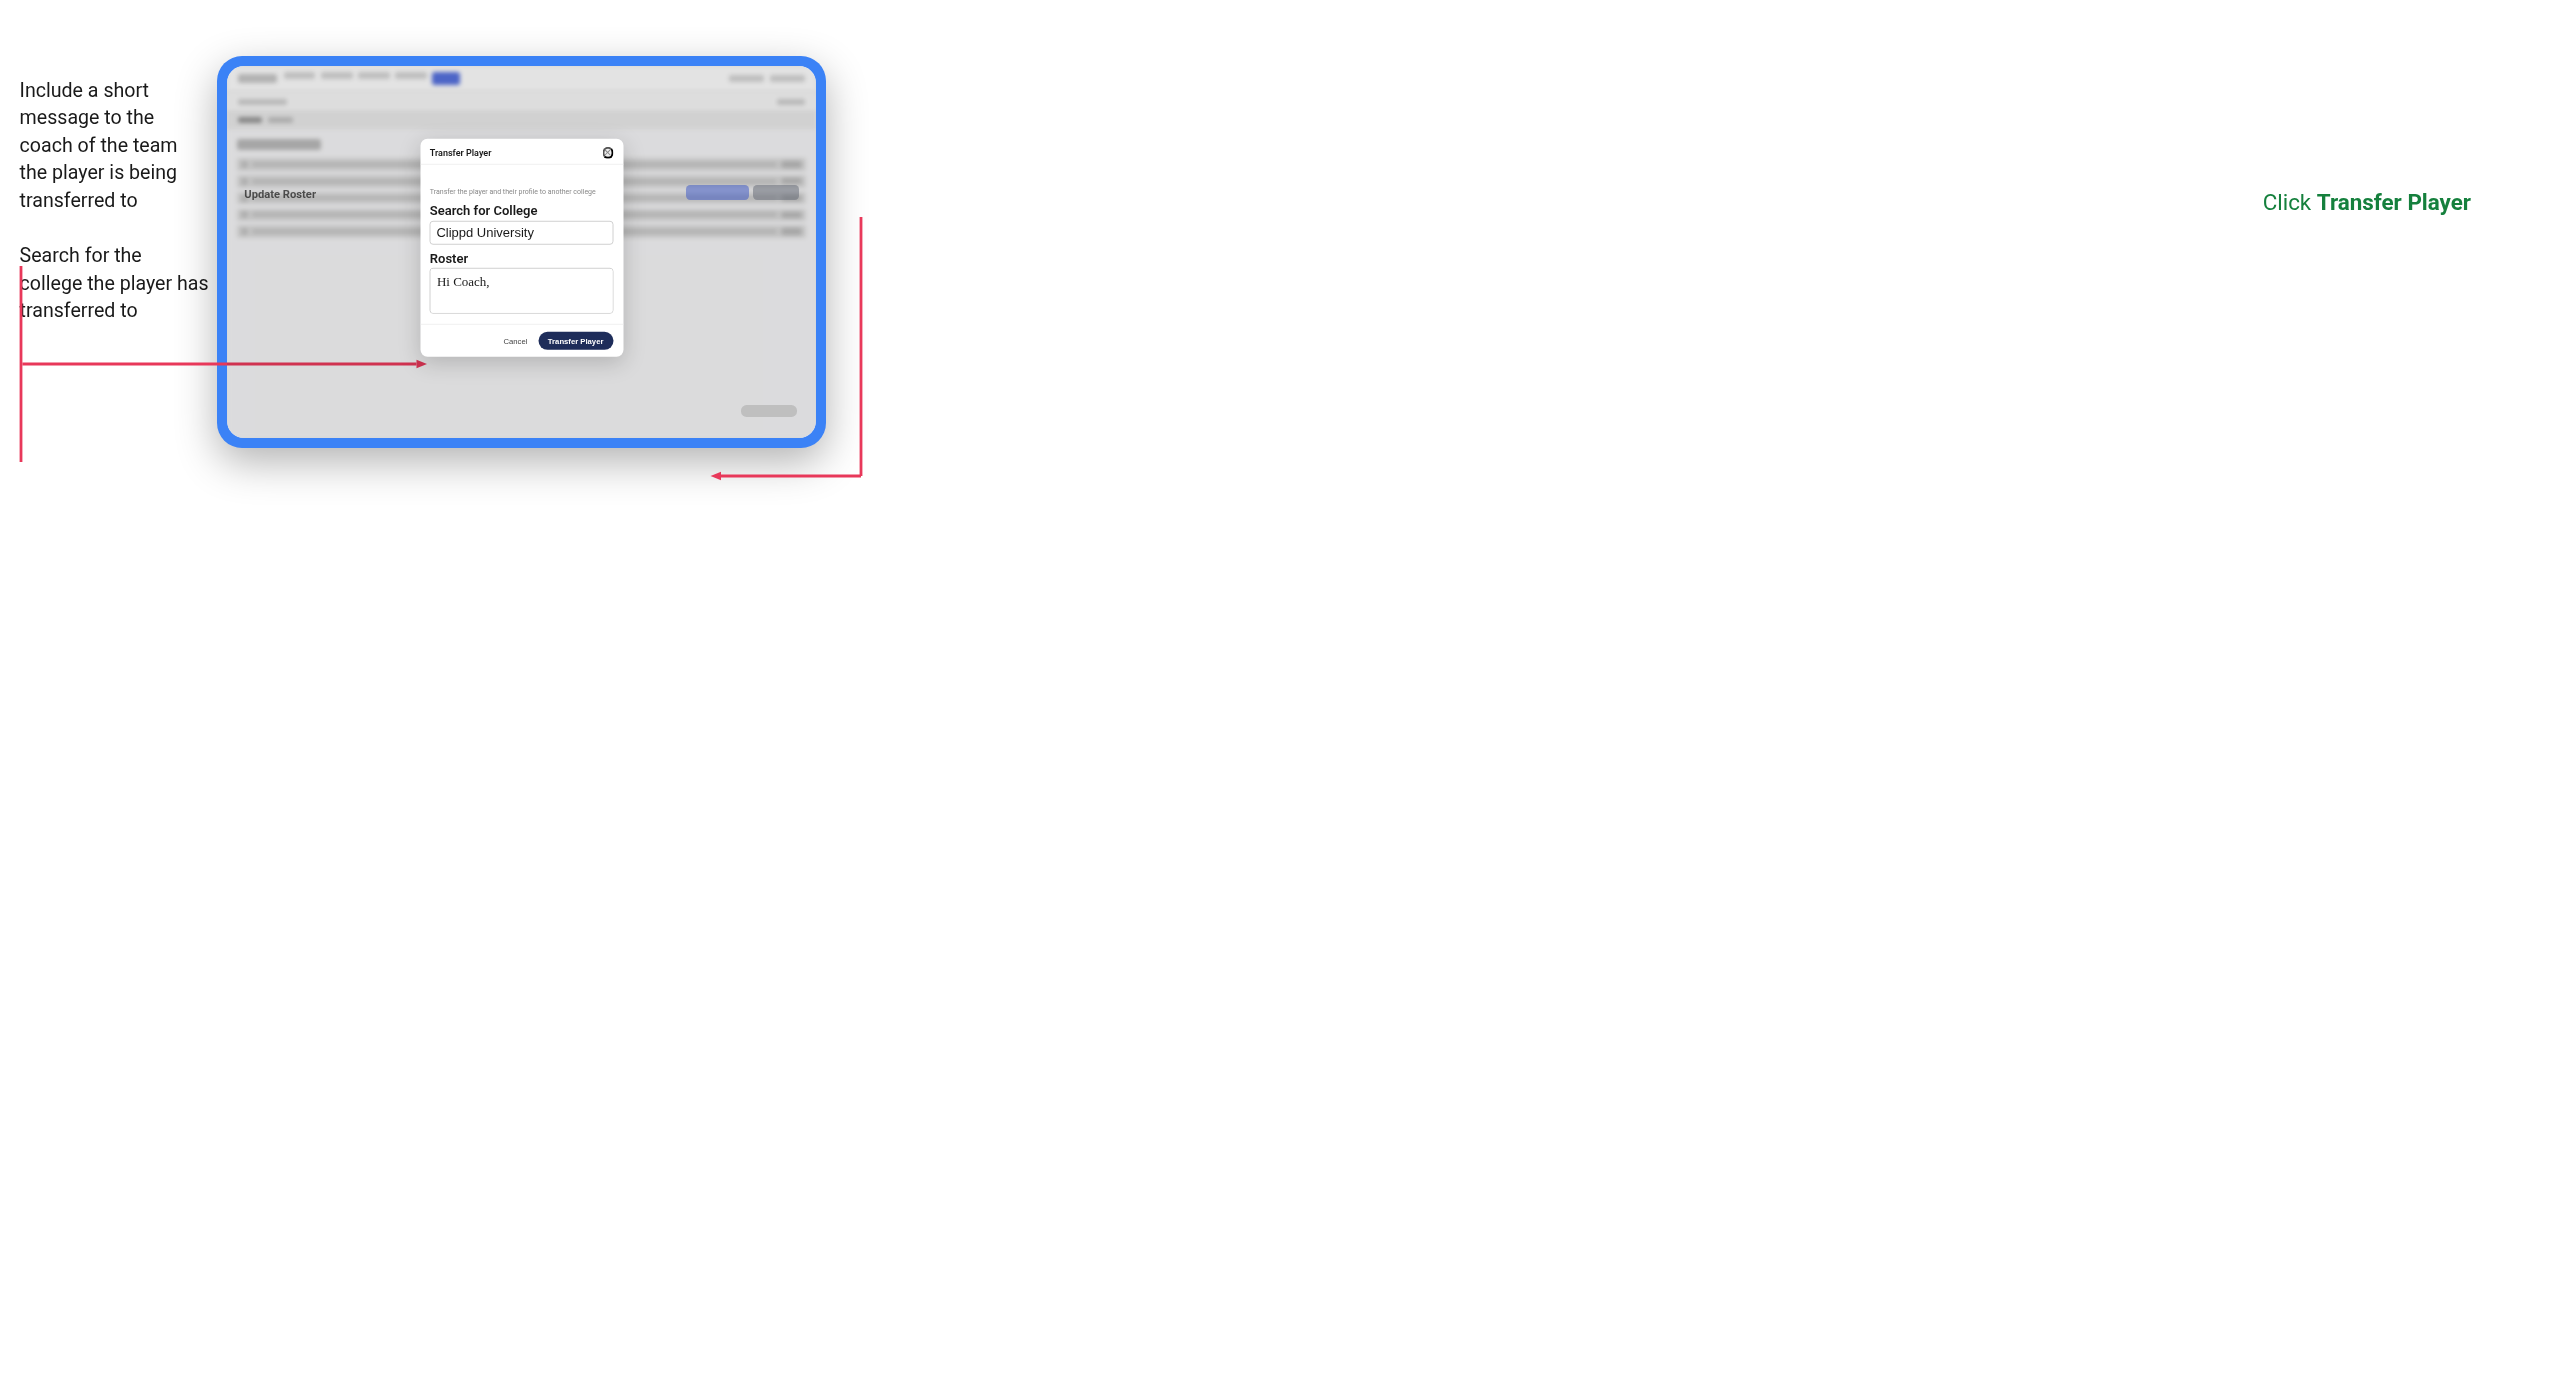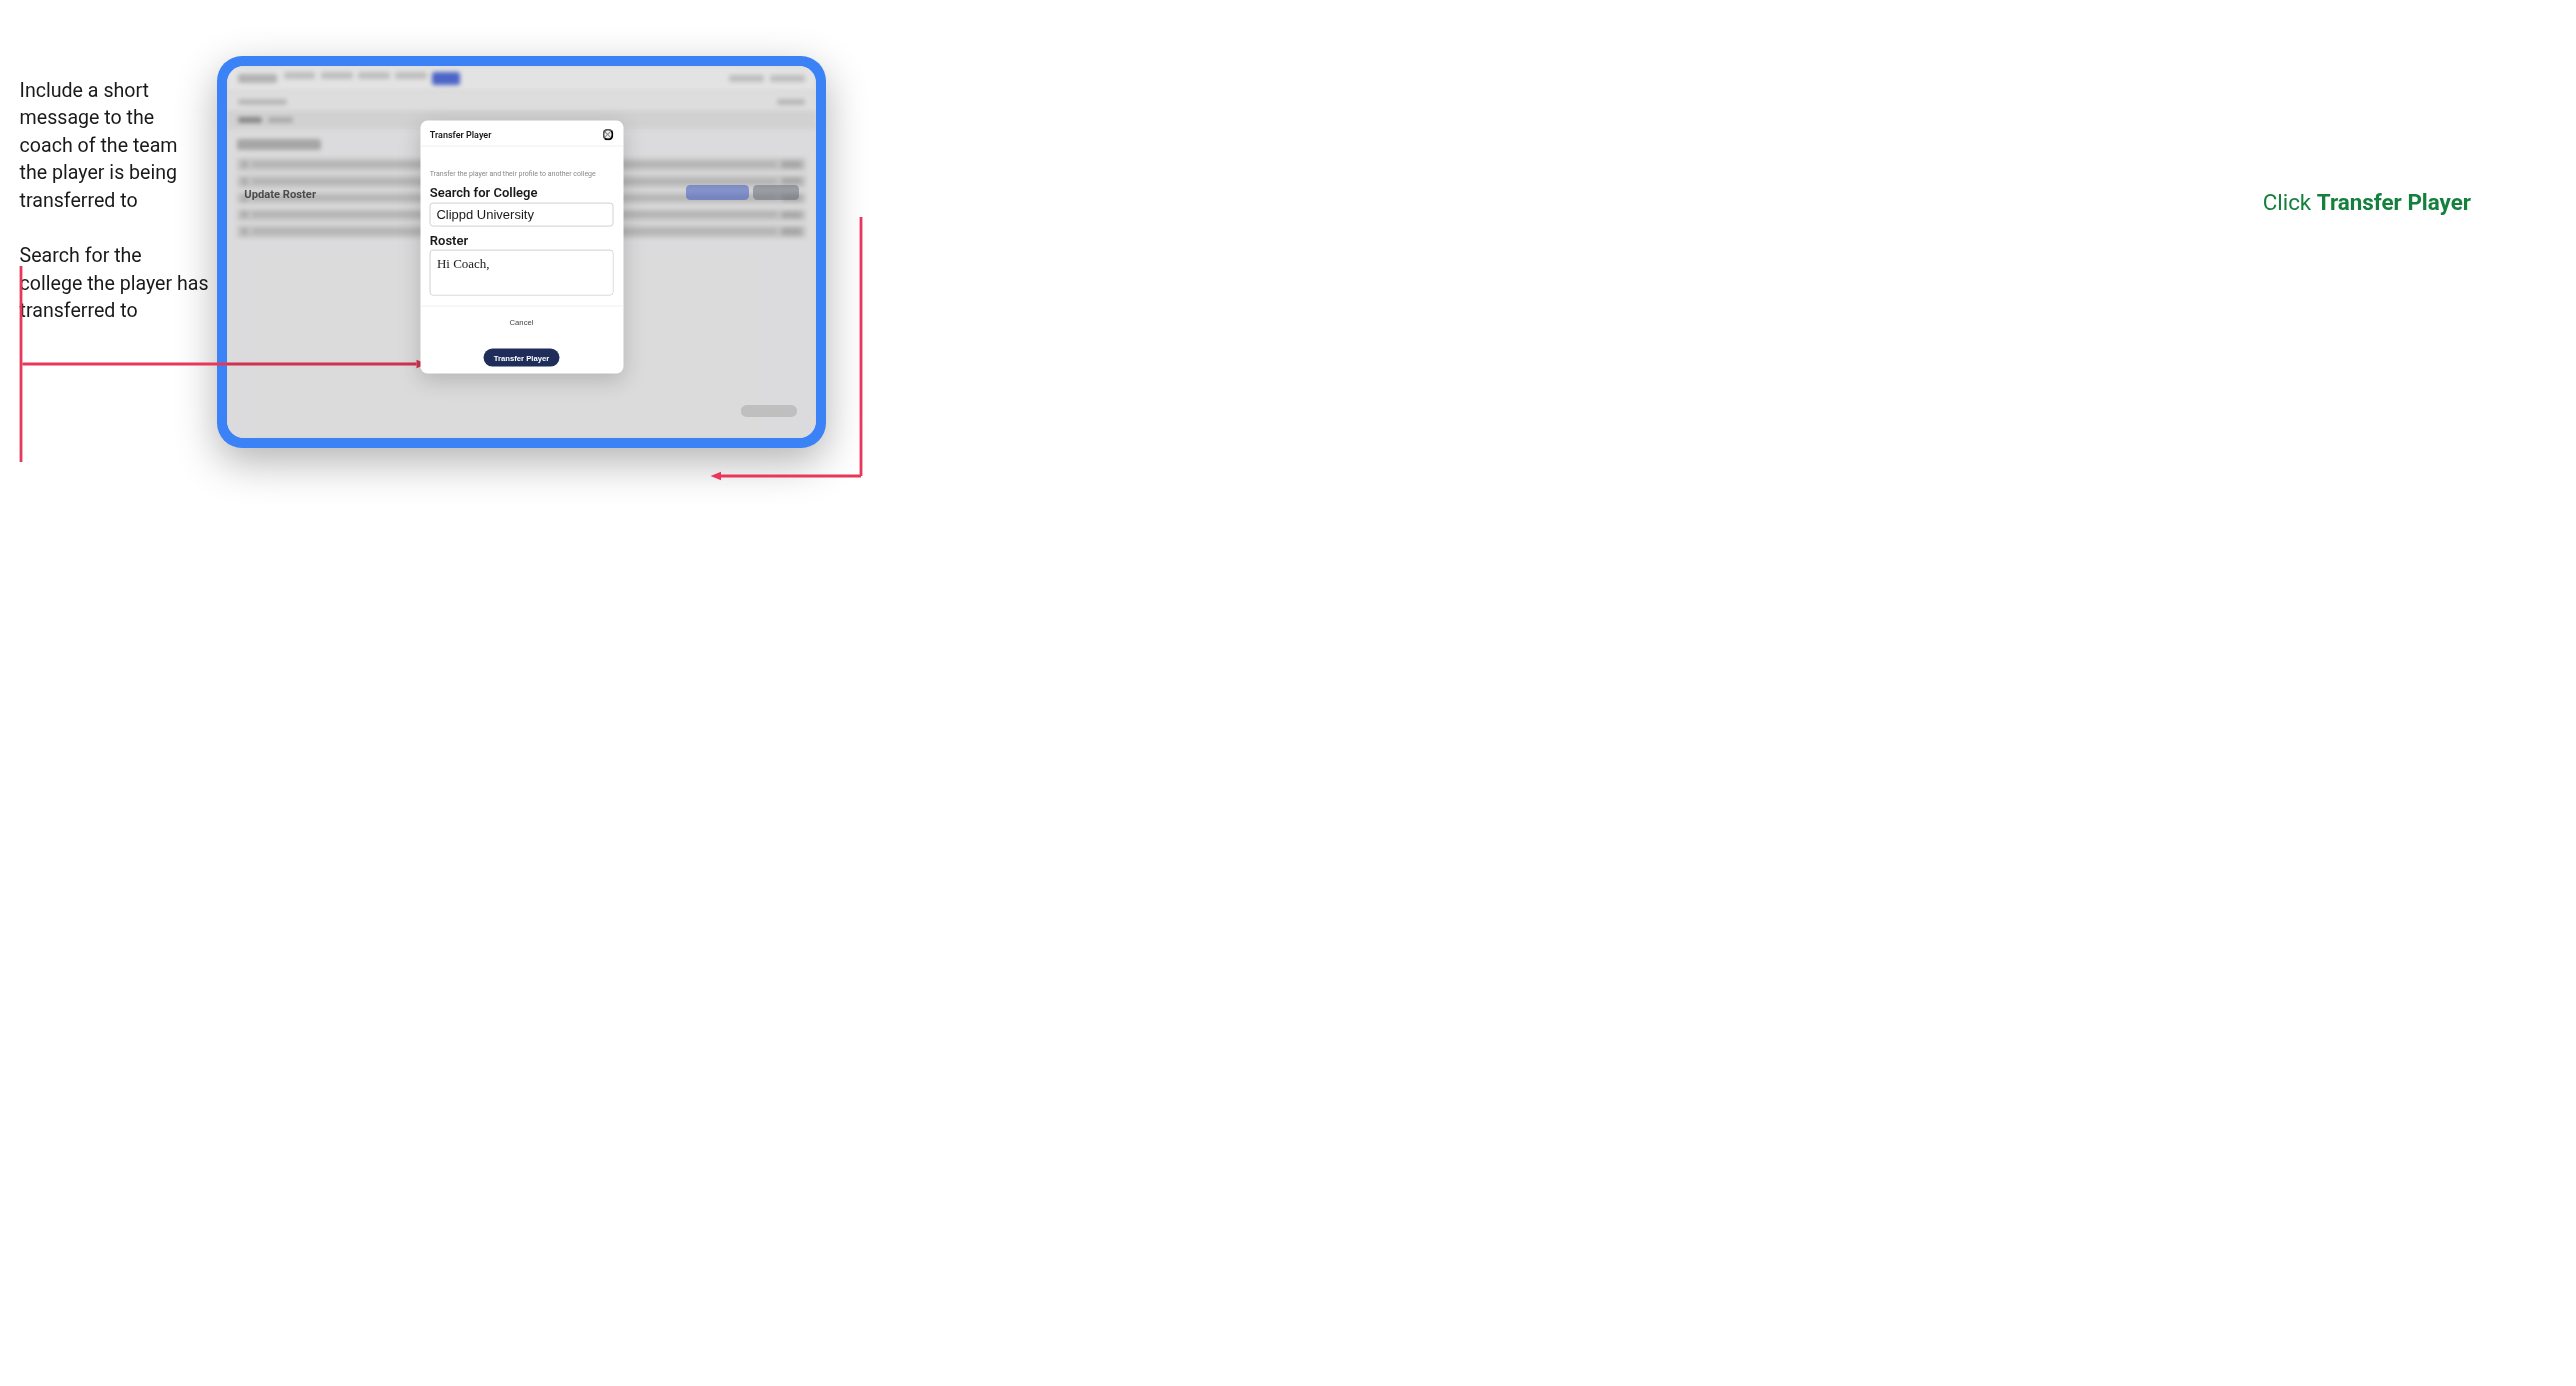--- a/index.html
+++ b/index.html
@@ -354,23 +354,22 @@
       font-family: Liberation Serif, serif;
       line-height: 1.4;
       background: #fff;
     }
 
     .modal-footer {
       display: flex;
       align-items: center;
       justify-content: flex-end;
       padding: 7px 9.8px;
-      gap: 19px;
+      gap: 5px;
       border-top: 0.7px solid #f0f0f0;
-      flex-direction: column;
     }
 
     .btn-cancel {
       background: transparent;
       border: none;
       font-size: 7.7px;
       color: #444;
       cursor: pointer;
       padding: 3.5px 5.6px;
       border-radius: 3.5px;

